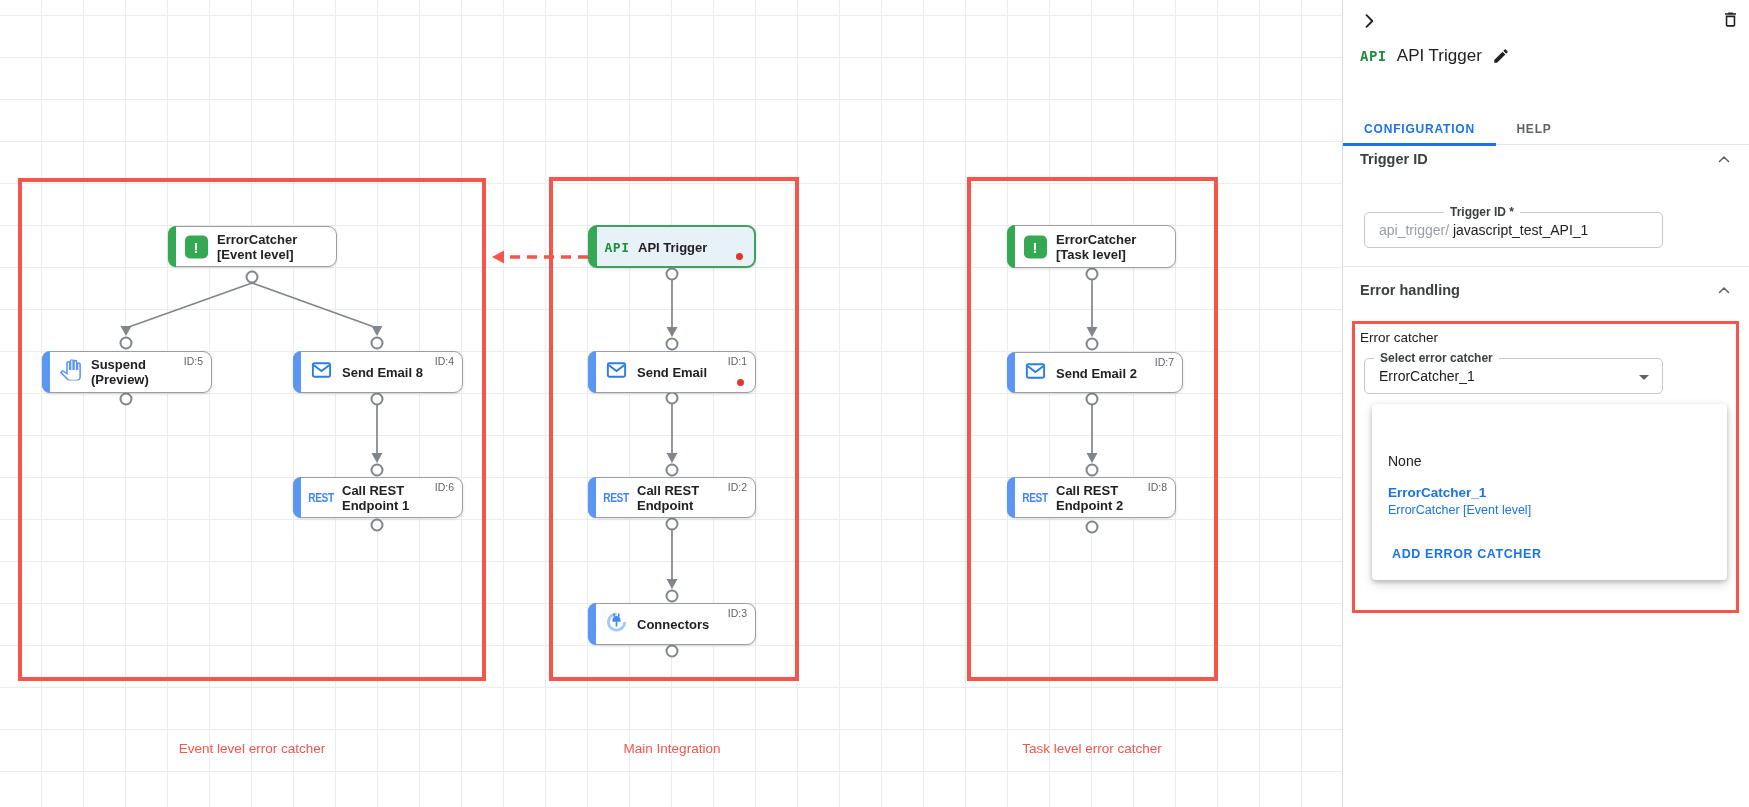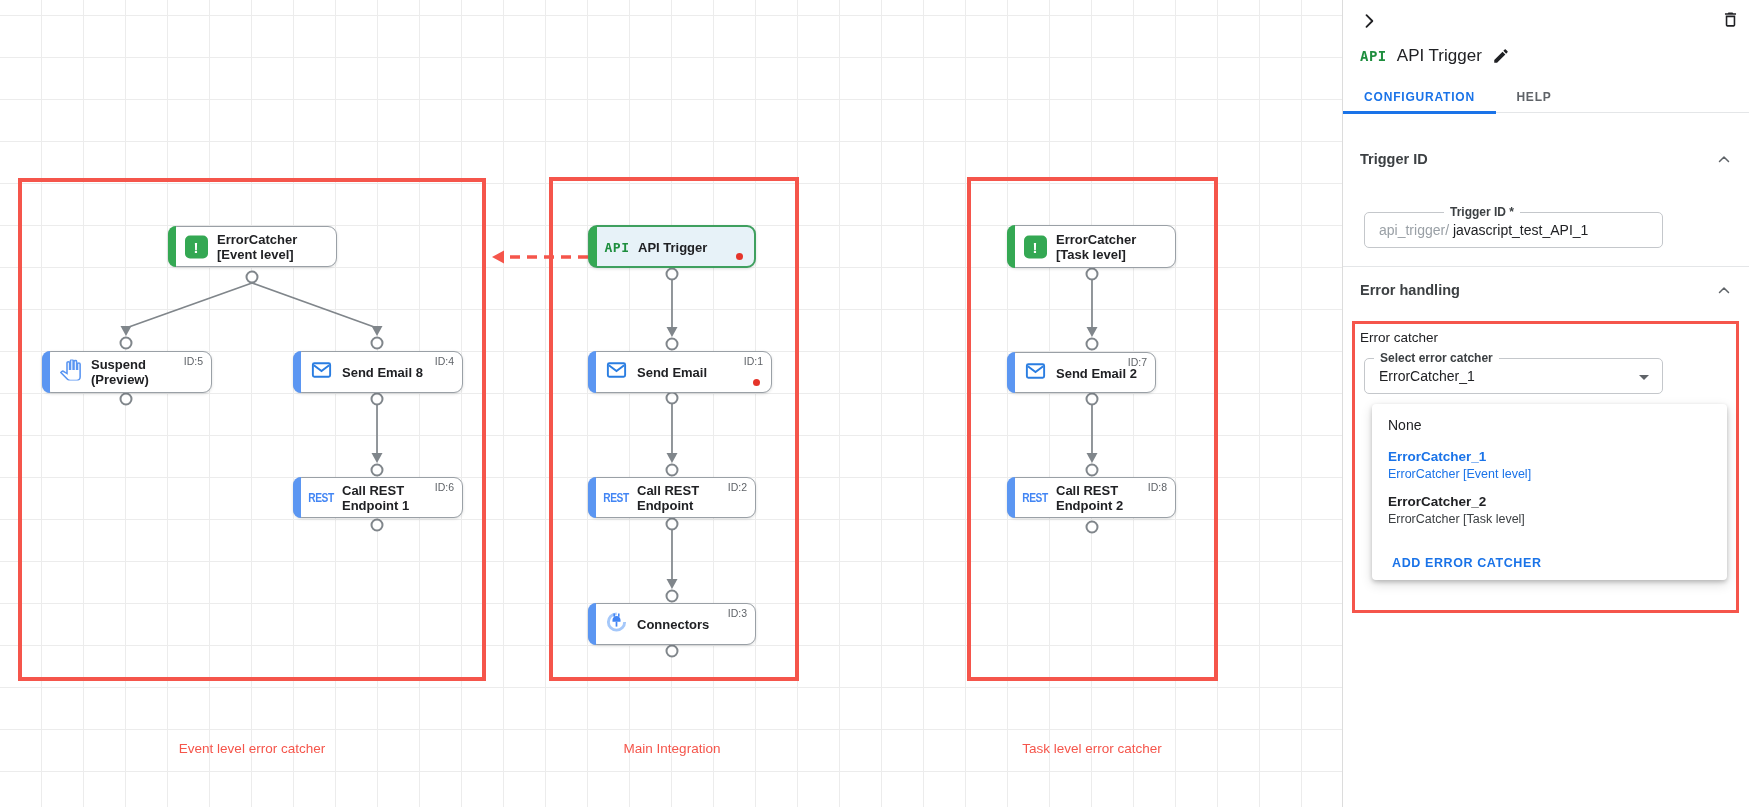--- a/index.html
+++ b/index.html
@@ -38,21 +38,21 @@
   
   #panel { position:absolute; left:1342px; top:0; width:407px; height:807px; background:#fff; border-left:1px solid #dcdcdc; }
   .p-iconbtn { position:absolute; cursor:pointer; width:20px; height:20px; }
   #collapse-btn { left:16px; top:11px; }
   #delete-btn { left:378px; top:10px; }
   #title-row { position:absolute; left:17px; top:46px; display:flex; align-items:center; gap:10px; }
   #title-api-badge { color:#1e8e3e; font-weight:bold; font-size:14px; font-family:"DejaVu Sans Mono",monospace; letter-spacing:.5px; }
   #panel-title { font-size:17px; color:#202124; }
   #edit-btn { width:18px; height:18px; cursor:pointer; }
 
-  #tabs { position:absolute; left:0; top:80px; width:100%; height:33px; border-bottom:1px solid #e4e6e8; display:flex; }
+  #tabs { position:absolute; left:0; top:112px; width:100%; height:33px; border-bottom:1px solid #e4e6e8; display:flex; }
   .tab { height:33px; display:flex; align-items:center; justify-content:center; font-size:12px; font-weight:bold; letter-spacing:.8px; cursor:pointer; }
   #tab-configuration { width:153px; color:#1a73e8; position:relative; }
   #tab-configuration::after { content:""; position:absolute; left:0; right:0; bottom:-1px; height:3px; background:#1a73e8; }
   #tab-help { width:76px; color:#5f6368; }
 
   .section-head { position:absolute; left:17px; font-size:14.5px; font-weight:bold; color:#3c4043; }
   .chev-up { position:absolute; right:16px; cursor:pointer; width:18px; height:18px; }
   .h-divider { position:absolute; left:0; width:100%; height:1px; background:#e4e6e8; }
 
   .outlined-field { position:absolute; left:21px; width:299px; height:36px; border:1px solid #c4c7cb; border-radius:5px; background:#fff; }
@@ -61,21 +61,21 @@
   .prefix { color:#9aa0a6; }
   .value { color:#202124; }
   .caret { position:absolute; right:13px; top:16px; width:0; height:0; border-left:5px solid transparent; border-right:5px solid transparent; border-top:5px solid #5f6368; }
 
   #error-highlight { position:absolute; left:9px; top:321px; width:387px; height:292px; border:3px solid #f5554b; }
   #error-catcher-label { position:absolute; left:17px; top:330px; font-size:13.5px; color:#202124; }
 
   #ec-menu { position:absolute; left:29px; top:404px; width:355px; height:176px; background:#fff; border-radius:4px;
     box-shadow:0 2px 4px rgba(0,0,0,.2), 0 4px 12px rgba(0,0,0,.15); padding:13px 0 0 16px; }
   .opt { cursor:pointer; }
-  #opt-none { font-size:14px; color:#202124; margin-bottom:16px; }
+  #opt-none { font-size:14px; color:#202124; margin-bottom:16px;margin-top:36px; }
   .opt-title { font-size:13.5px; font-weight:bold; }
   .opt-sub { font-size:12.5px; margin-top:3px; }
   .opt.blue .opt-title, .opt.blue .opt-sub { color:#1a73e8; }
   .opt.dark .opt-title { color:#202124; }
   .opt.dark .opt-sub { color:#3c4043; }
   .opt-block { margin-bottom:13px; }
   #add-ec-btn { margin-top:17px; margin-left:4px; color:#1a73e8; font-size:12.5px; font-weight:bold; letter-spacing:.6px; cursor:pointer; display:inline-block; }
 </style>
 </head>
 <body>
@@ -176,21 +176,21 @@
       <div class="node trigger" style="left: 588px; top: 225px; width: 168px; height: 43px;">
         <div class="bar" style="background: rgb(52, 168, 83);"></div>
         <div class="icon-wrap">
           <div class="api-icon">API</div>
         </div>
         <div class="nlabel">
           <div>API Trigger</div>
         </div>
         <div class="reddot"></div>
       </div>
-      <div class="node" style="left: 588px; top: 351px; width: 184px; height: 42px;">
+      <div class="node" style="left: 588px; top: 351px; width: 168px; height: 42px;">
         <div class="bar" style="background: rgb(91, 150, 242);"></div>
         <div class="icon-wrap">
           <div><svg width="23" height="23" viewBox="0 0 24 24">
               <rect x="3" y="5" width="18" height="14" rx="1.5" fill="#fff" stroke="#2a7de1" stroke-width="2"></rect>
               <polyline points="4,7 12,13 20,7" fill="none" stroke="#2a7de1" stroke-width="2"></polyline>
             </svg></div>
         </div>
         <div class="nlabel">
           <div>Send Email</div>
         </div>
@@ -227,21 +227,21 @@
       <div class="node" style="left: 1007px; top: 225px; width: 169px; height: 43px;">
         <div class="bar" style="background: rgb(52, 168, 83);"></div>
         <div class="icon-wrap">
           <div class="err-icon">!</div>
         </div>
         <div class="nlabel">
           <div>ErrorCatcher</div>
           <div>[Task level]</div>
         </div>
       </div>
-      <div class="node" style="left: 1007px; top: 352px; width: 149px; height: 41px; text-align: center;">
+      <div class="node" style="left: 1007px; top: 352px; width: 176px; height: 41px; text-align: center;">
         <div class="bar" style="background: rgb(91, 150, 242);"></div>
         <div class="icon-wrap">
           <div><svg width="23" height="23" viewBox="0 0 24 24">
               <rect x="3" y="5" width="18" height="14" rx="1.5" fill="#fff" stroke="#2a7de1" stroke-width="2"></rect>
               <polyline points="4,7 12,13 20,7" fill="none" stroke="#2a7de1" stroke-width="2"></polyline>
             </svg></div>
         </div>
         <div class="nlabel">
           <div>Send Email 2</div>
         </div>
@@ -326,19 +326,15 @@
     <span class="field-text value">ErrorCatcher_1</span>
     <span class="caret"></span>
   </div>
 
   <div id="ec-menu">
     <div id="opt-none" class="opt">None</div>
     <div class="opt blue opt-block">
       <div class="opt-title">ErrorCatcher_1</div>
       <div class="opt-sub">ErrorCatcher [Event level]</div>
     </div>
-    <div class="opt dark opt-block">
-      <div class="opt-title">ErrorCatcher_2</div>
-      <div class="opt-sub">ErrorCatcher [Task level]</div>
-    </div>
     <div id="add-ec-btn">ADD ERROR CATCHER</div>
   </div>
 </div>
 
 </body></html>

